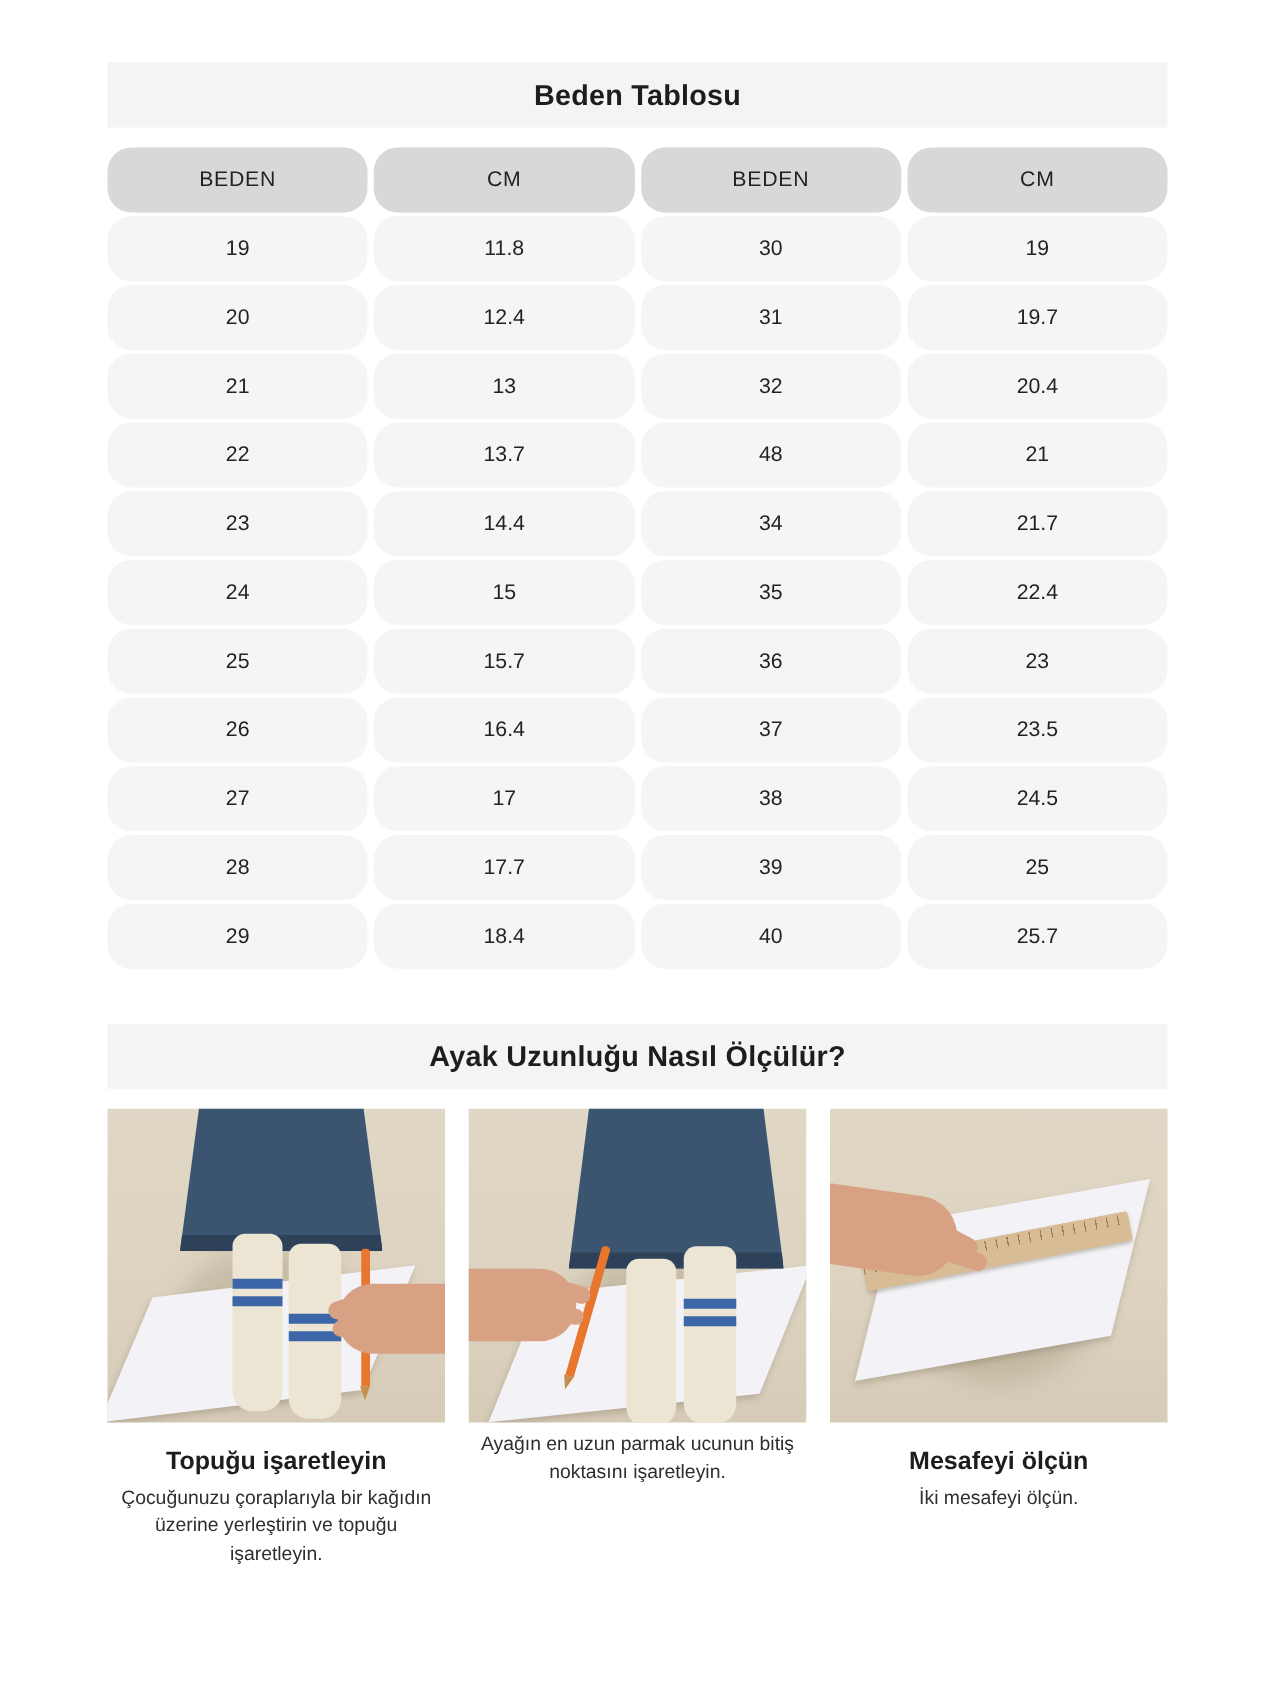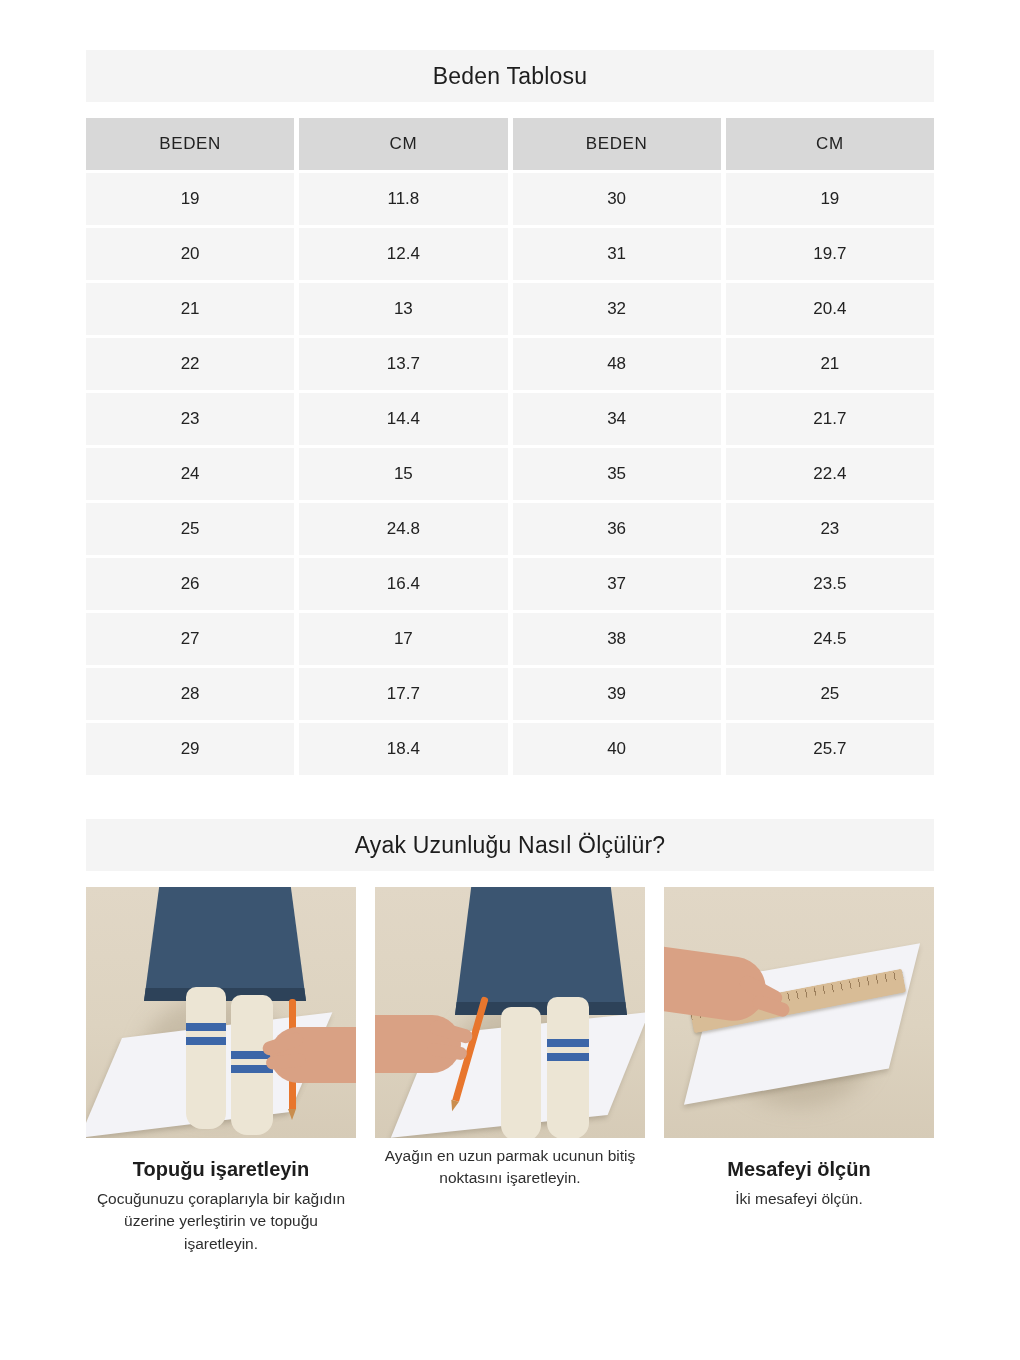--- a/index.html
+++ b/index.html
@@ -2,27 +2,27 @@
 <html><head>
 <meta charset="utf-8">
 <style>
   * { margin:0; padding:0; box-sizing:border-box; }
   html,body { width:1020px; height:1360px; background:#ffffff; overflow:hidden;
     font-family:"Liberation Sans", sans-serif; color:#1d1d1d; }
   .page { width:848px; margin:0 auto; padding-top:50px; }
 
   
   .bar { height:52px; background:#f4f4f4; display:flex; align-items:center; justify-content:center; }
-  .bar span { font-size:23px; font-weight:400; letter-spacing:.2px; }
+  .bar span { font-size:23px; font-weight:700; letter-spacing:.2px; }
 
   
   .size-table { display:grid; grid-template-columns:repeat(4,1fr); column-gap:5px; row-gap:3px; margin-top:16px; }
   .trow { display:contents; }
   .tcell { height:52px; display:flex; align-items:center; justify-content:center;
-    background:#f5f5f5; font-size:17px; color:#222222; }
+    background:#f5f5f5; font-size:17px; color:#222222;border-radius:19px; }
   .th { background:#d8d8d8; letter-spacing:.6px; }
 
   .section-bar { margin-top:44px; }
 
   
   .steps { display:flex; gap:19px; margin-top:16px; }
   .step { width:270px; }
   .photo { position:relative; width:270px; height:251px; overflow:hidden;
     background:linear-gradient(180deg,#e1d7c6 0%,#ddd3c0 55%,#d6cbb7 100%); }
   .photo .shadow { position:absolute; width:150px; height:120px; border-radius:50%;
@@ -65,21 +65,21 @@
       <div class="tcell th">BEDEN</div>
       <div class="tcell th">CM</div>
     </div>
 
   <div class="trow"><div class="tcell">19</div><div class="tcell">11.8</div><div class="tcell">30</div><div class="tcell">19</div></div>
       <div class="trow"><div class="tcell">20</div><div class="tcell">12.4</div><div class="tcell">31</div><div class="tcell">19.7</div></div>
       <div class="trow"><div class="tcell">21</div><div class="tcell">13</div><div class="tcell">32</div><div class="tcell">20.4</div></div>
       <div class="trow"><div class="tcell">22</div><div class="tcell">13.7</div><div class="tcell">48</div><div class="tcell">21</div></div>
       <div class="trow"><div class="tcell">23</div><div class="tcell">14.4</div><div class="tcell">34</div><div class="tcell">21.7</div></div>
       <div class="trow"><div class="tcell">24</div><div class="tcell">15</div><div class="tcell">35</div><div class="tcell">22.4</div></div>
-      <div class="trow"><div class="tcell">25</div><div class="tcell">24.8</div><div class="tcell">36</div><div class="tcell">23</div></div>
+      <div class="trow"><div class="tcell">25</div><div class="tcell">15.7</div><div class="tcell">36</div><div class="tcell">23</div></div>
       <div class="trow"><div class="tcell">26</div><div class="tcell">16.4</div><div class="tcell">37</div><div class="tcell">23.5</div></div>
       <div class="trow"><div class="tcell">27</div><div class="tcell">17</div><div class="tcell">38</div><div class="tcell">24.5</div></div>
       <div class="trow"><div class="tcell">28</div><div class="tcell">17.7</div><div class="tcell">39</div><div class="tcell">25</div></div>
       <div class="trow"><div class="tcell">29</div><div class="tcell">18.4</div><div class="tcell">40</div><div class="tcell">25.7</div></div>
     </div>
 
   <div class="bar section-bar">
     <span>Ayak Uzunluğu Nasıl Ölçülür?</span>
   </div>
 

